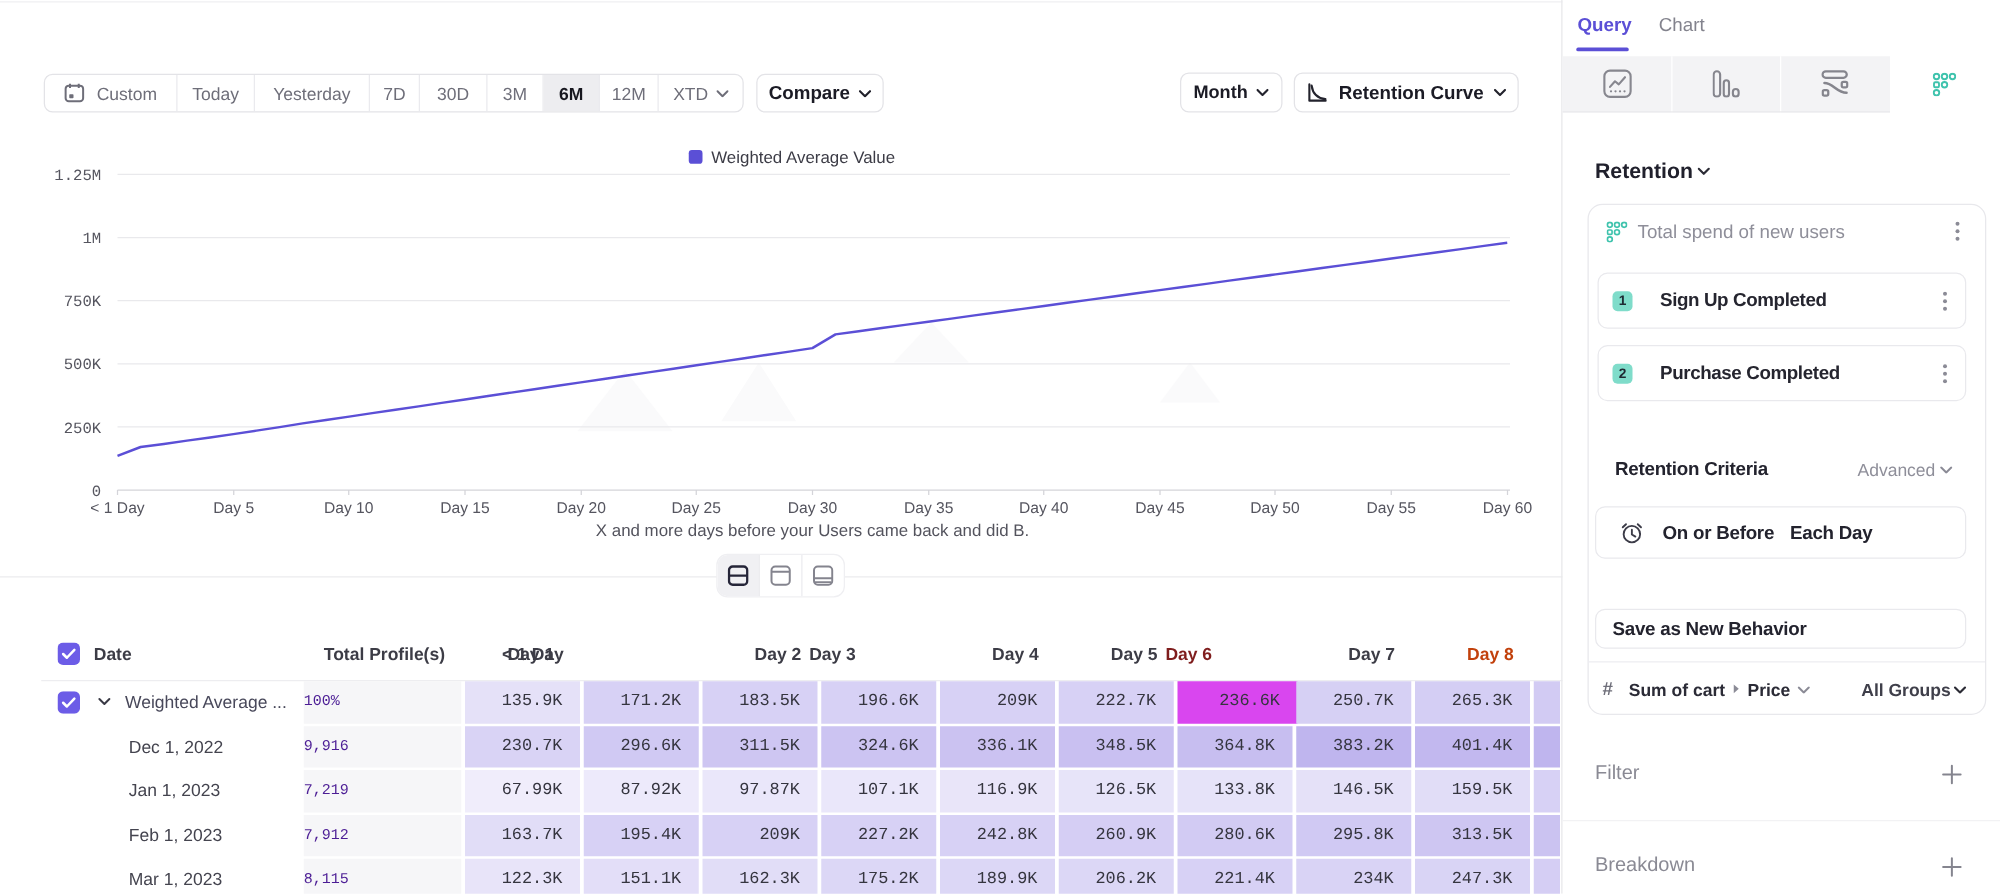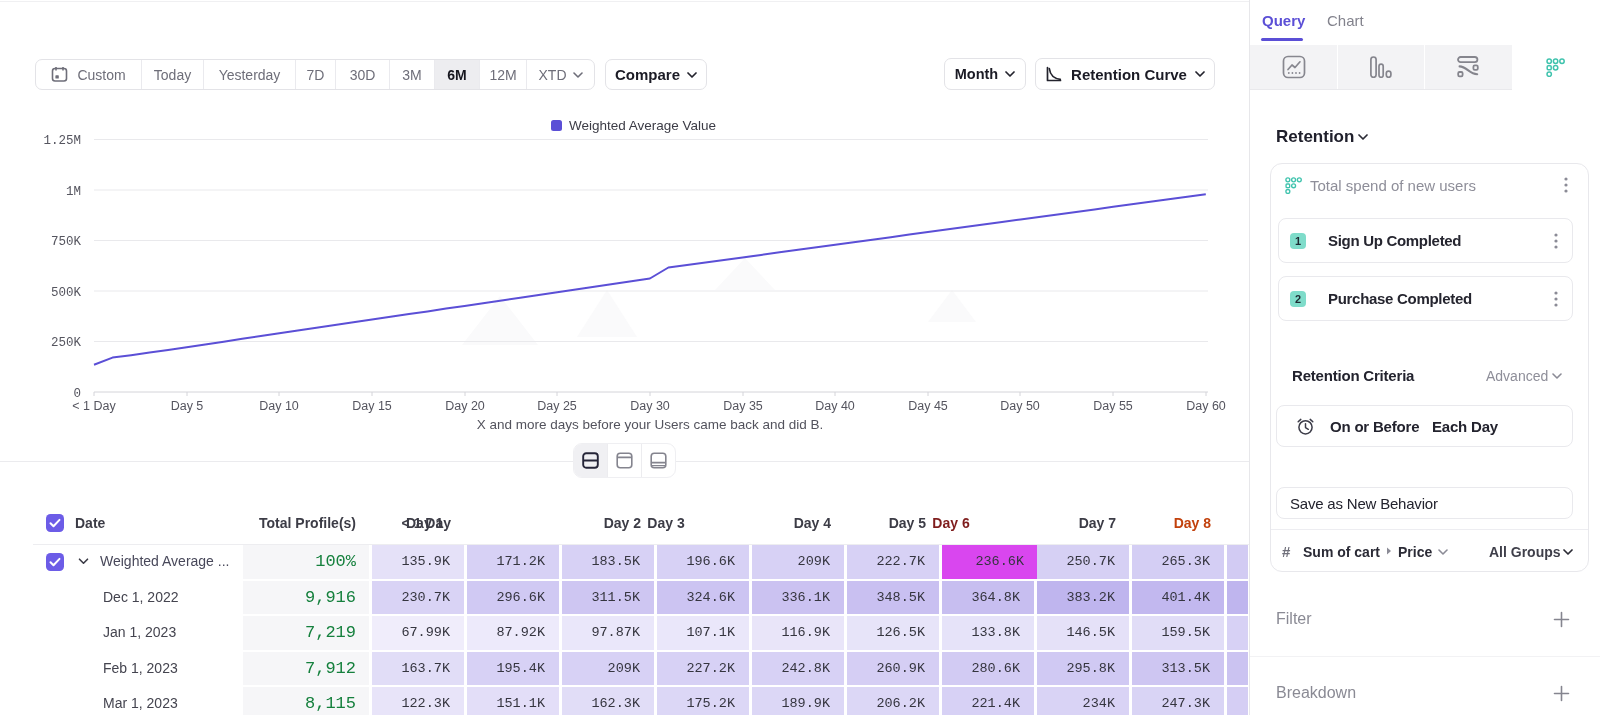--- a/index.html
+++ b/index.html
@@ -8,21 +8,21 @@
 .abs svg { display:block; }
 body { position:relative; }
 
 .seg { left:35px; top:59px; height:31px; border:1px solid #e3e3e7; border-radius:7px; display:flex; align-items:stretch; color:#6e6e79; font-size:14px; }
 .seg .it { display:flex; align-items:center; justify-content:center; border-right:1px solid #eaeaee; padding:0; }
 .seg .it:last-child { border-right:none; }
 .seg .sel { background:#ededf0; color:#17171f; font-weight:bold; }
 .btn { border:1px solid #e3e3e7; border-radius:7px; display:flex; align-items:center; justify-content:center; background:#fff; }
 .dark { color:#1b1b25; font-weight:bold; }
 .cell { position:absolute; height:33.5px; line-height:33.5px; text-align:right; padding-right:14px; font-family:"Liberation Mono",monospace; font-size:13.5px; color:#35353f; }
-.gcell { position:absolute; height:33.5px; line-height:33.5px; left:243px; width:126px; background:#f6f6f8; text-align:right; padding-right:13px; font-family:"Liberation Mono",monospace; font-size:17px; color:#15803d; }
+.gcell { position:absolute; height:33.5px; line-height:33.5px; left:243px; width:126px; background:#f6f6f8; padding-right:13px; font-family:"Liberation Mono",monospace; font-size:12px; color:#4c1d95; }
 .dlabel { position:absolute; left:103px; font-size:14px; color:#44444f; height:33.5px; line-height:33.5px; }
 
 .sep { background:#ebebee; }
 </style>
 </head>
 <body>
 <div class="abs" style="left:0;top:1px;width:1250px;height:1px;background:#f0f0f2"></div>
 
 <div class="abs seg">
   <div class="it" style="width:106px">
@@ -362,21 +362,21 @@
 <circle cx="9.5" cy="10.3" r="6.6"></circle>
 <path d="M9.5 6.8v3.8l2.8 1.7" stroke-linecap="round" stroke-linejoin="round"></path>
 <path d="M2.2 4.8L4.8 2.4" stroke-linecap="round"></path>
         <path d="M16.8 4.8L14.2 2.4" stroke-linecap="round"></path>
 </g>
     </svg>
   </div>
 <div class="abs" style="left:1330px;top:418px;font-size:15px;font-weight:bold;letter-spacing:-0.2px;color:#23232e">On or Before</div>
 <div class="abs" style="left:1432px;top:418px;font-size:15px;font-weight:bold;letter-spacing:-0.2px;color:#23232e">Each Day</div>
 <div class="abs" style="left:1276px;top:487px;width:297px;height:32px;border:1px solid #e9e9ed;border-radius:8px"></div>
-<div class="abs" style="left:1290px;top:495px;font-size:15px;font-weight:normal;letter-spacing:-0.2px;color:#23232e">Save as New Behavior</div>
+<div class="abs" style="left:1290px;top:495px;font-size:15px;font-weight:bold;letter-spacing:-0.2px;color:#23232e">Save as New Behavior</div>
 <div class="abs" style="left:1271px;top:529px;width:317px;height:1px;background:#ededf1"></div>
 <div class="abs" style="left:1282px;top:543px;font-size:15px;font-weight:bold;color:#6f6f7a">#</div>
 <div class="abs" style="left:1303px;top:544px;font-size:14px;font-weight:bold;color:#2b2b36">Sum of cart</div>
 <div class="abs" style="left:1385px;top:546px">
     <svg width="8" height="10" viewBox="0 0 8 10">
       <path d="M2 1.5l4 3.5-4 3.5z" fill="#8b8b96"></path>
     </svg>
   </div>
 <div class="abs" style="left:1398px;top:544px;font-size:14px;font-weight:bold;color:#2b2b36">Price</div>
 <div class="abs" style="left:1438px;top:549px">

